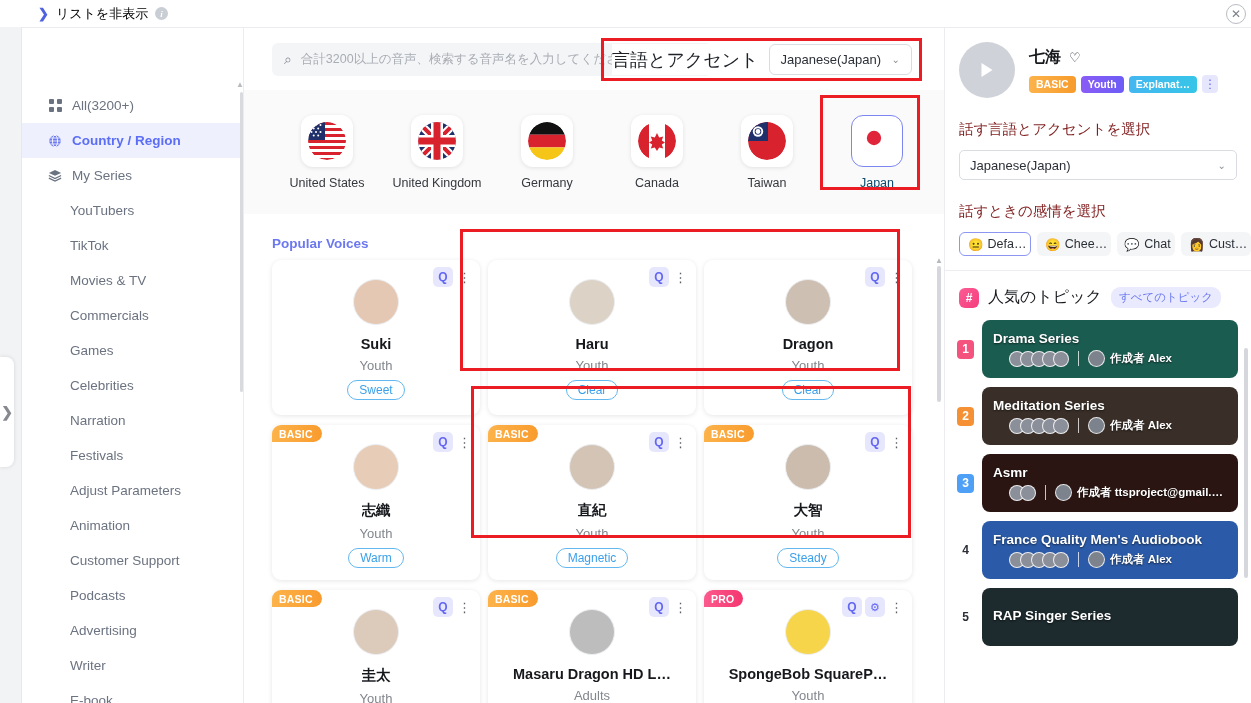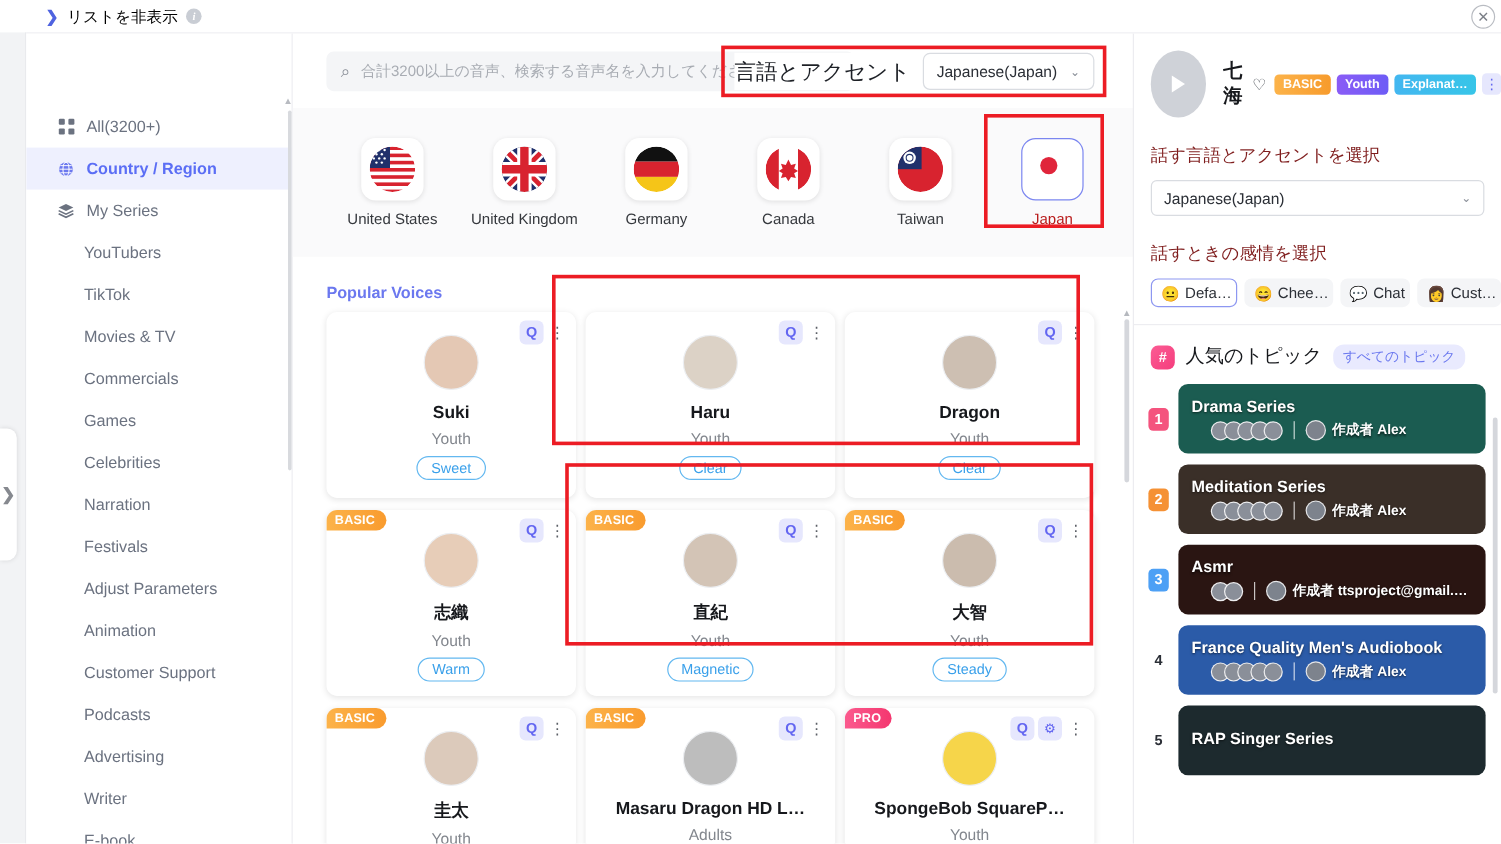--- a/index.html
+++ b/index.html
@@ -109,21 +109,21 @@
     width:110px; display:flex; flex-direction:column;
     align-items:center; gap:9px; cursor:pointer; position:relative;
   }
   .flag-tile {
     width:52px; height:52px; border-radius:12px; background:#fff;
     box-shadow:0 1px 4px rgba(0,0,0,.10);
     display:flex; align-items:center; justify-content:center;
   }
   .flag-item.sel .flag-tile { border:1px solid #7b86f0; box-shadow:none; }
   .flag-name { font-size:12.5px; color:#35383d; }
-  .flag-item.sel .flag-name { color:#b91c1c; }
+  .flag-item.sel .flag-name { color:#0c4a6e; }
   .flag-circle { width:38px; height:38px; border-radius:50%; overflow:hidden; position:relative; }
 
   
   .pv-title {
     position:absolute; left:28px; top:208px;
     font-size:13.5px; color:#6b78ef;font-weight:bold;
   }
   .cards {
     position:absolute; left:12px; top:232px; width:688px;
     display:flex; flex-wrap:wrap; gap:10px 8px; padding-left:16px;
@@ -173,21 +173,21 @@
   .right { width:307px; height:676px; background:#fff; border-left:1px solid #ececf0; position:relative; }
   .voice-head { display:flex; align-items:center; gap:14px; padding:14px 0 0 14px; }
   .vh-avatar {
     width:56px; height:56px; border-radius:50%; background:#cfd2d8; position:relative; overflow:hidden;
   }
   .play-tri {
     position:absolute; left:50%; top:50%; transform:translate(-50%,-50%);
     width:0; height:0; border-left:11px solid #fff;
     border-top:7px solid transparent; border-bottom:7px solid transparent;
   }
-  .vh-right { display:flex; flex-direction:row; gap:7px; }
+  .vh-right { display:flex; flex-direction:column; gap:7px; }
   .vh-name-row { display:flex; align-items:center; gap:8px; }
   .vh-name { font-size:16px; font-weight:700; color:#16181c; }
   .heart { color:#3c4048; font-size:13px; cursor:pointer; }
   .chips { display:flex; align-items:center; gap:5px; }
   .chip { height:17px; border-radius:4px; padding:0 7px; color:#fff; font-size:10.5px; font-weight:700;
           display:flex; align-items:center; max-width:70px; overflow:hidden; white-space:nowrap;}
   .chip.basic { background:linear-gradient(90deg,#fcb34a,#f79b2c); }
   .chip.youth { background:linear-gradient(90deg,#8a5cf6,#6d5cf6); }
   .chip.exp   { background:linear-gradient(90deg,#43b7f0,#37c5e8); }
   .chip-dots { width:16px; height:18px; border-radius:4px; background:#e6e7fd; color:#6366f1;

